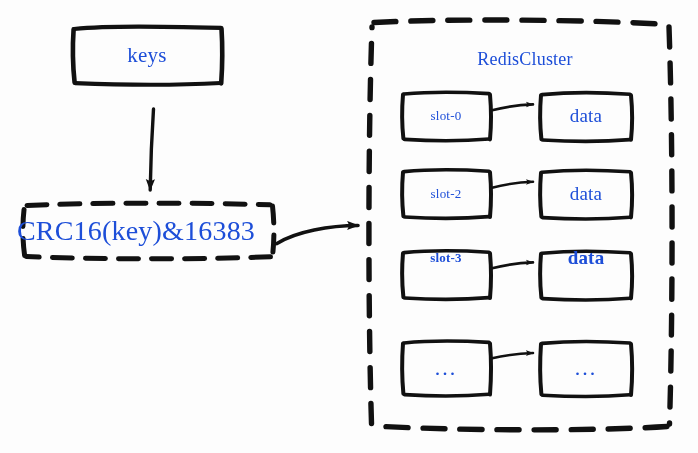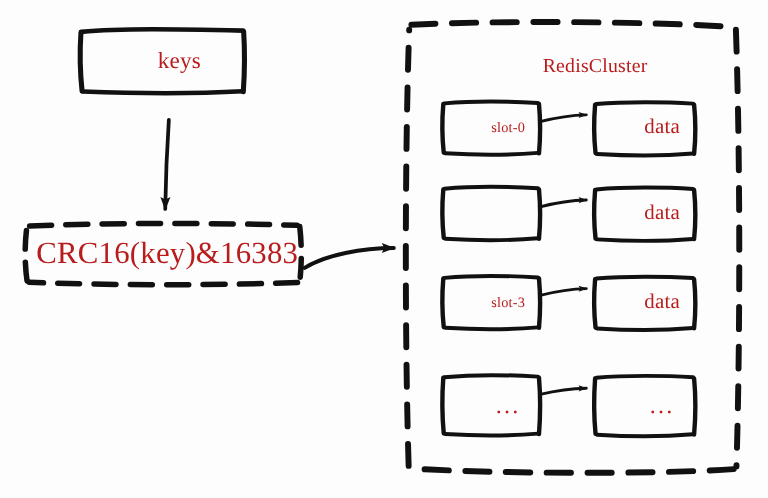--- a/index.html
+++ b/index.html
@@ -26,25 +26,24 @@
     top: 0;
     width: 698px;
     height: 453px;
   }
   .lbl {
     position: absolute;
     display: flex;
     align-items: center;
     justify-content: center;
     font-family: "Liberation Serif", "DejaVu Serif", serif;
-    color: #b91c1c;
+    color: #1d4ed8;
     white-space: nowrap;
     letter-spacing: 0.2px;
     pointer-events: none;
-    padding-left: 16px;
   }
   .lbl-keys {
     left: 72px; top: 26px; width: 150px; height: 58px;
     font-size: 21px;
   }
   .lbl-hash {
     left: 10px; top: 204px; width: 252px; height: 54px;
     font-size: 28px;
   }
   .lbl-cluster-title {
@@ -54,21 +53,21 @@
   .lbl-slot {
     left: 402px; width: 88px; height: 48px;
     font-size: 13px;
   }
   .lbl-data {
     left: 540px; width: 92px; height: 48px;
     font-size: 19px;
   }
   .row0 { top: 92px; }
   .row1 { top: 170px; }
-  .row2 { top: 251px; }
+  .row2 { top: 234px; font-weight: bold; }
   .row3 { top: 341px; height: 54px; }
   .dots { font-size: 22px; letter-spacing: 2px; }
   .hit {
     position: absolute;
     background: transparent;
   }
 </style>
 </head>
 <body>
 
@@ -170,20 +169,21 @@
     </g>
   </svg>
 
   <div class="lbl lbl-keys">keys</div>
   <div class="lbl lbl-hash">CRC16(key)&amp;16383</div>
   <div class="lbl lbl-cluster-title">RedisCluster</div>
 
   <div class="lbl lbl-slot row0">slot-0</div>
   <div class="lbl lbl-data row0">data</div>
 
+  <div class="lbl lbl-slot row1">slot-2</div>
   <div class="lbl lbl-data row1">data</div>
 
   <div class="lbl lbl-slot row2">slot-3</div>
   <div class="lbl lbl-data row2">data</div>
 
   <div class="lbl lbl-slot row3 dots">...</div>
   <div class="lbl lbl-data row3 dots">...</div>
 
   <div class="hit" style="left:72px;top:26px;width:150px;height:58px;"></div>
   <div class="hit" style="left:22px;top:203px;width:254px;height:56px;"></div>

